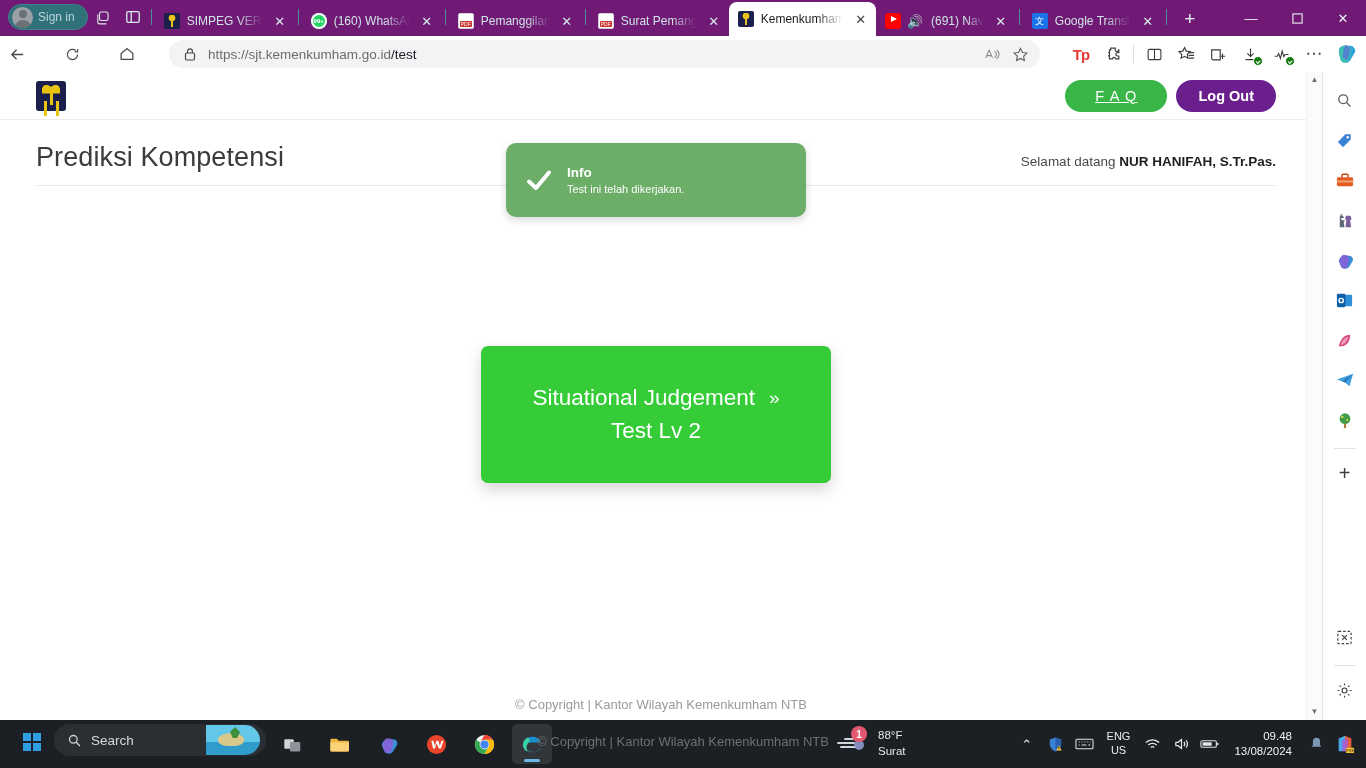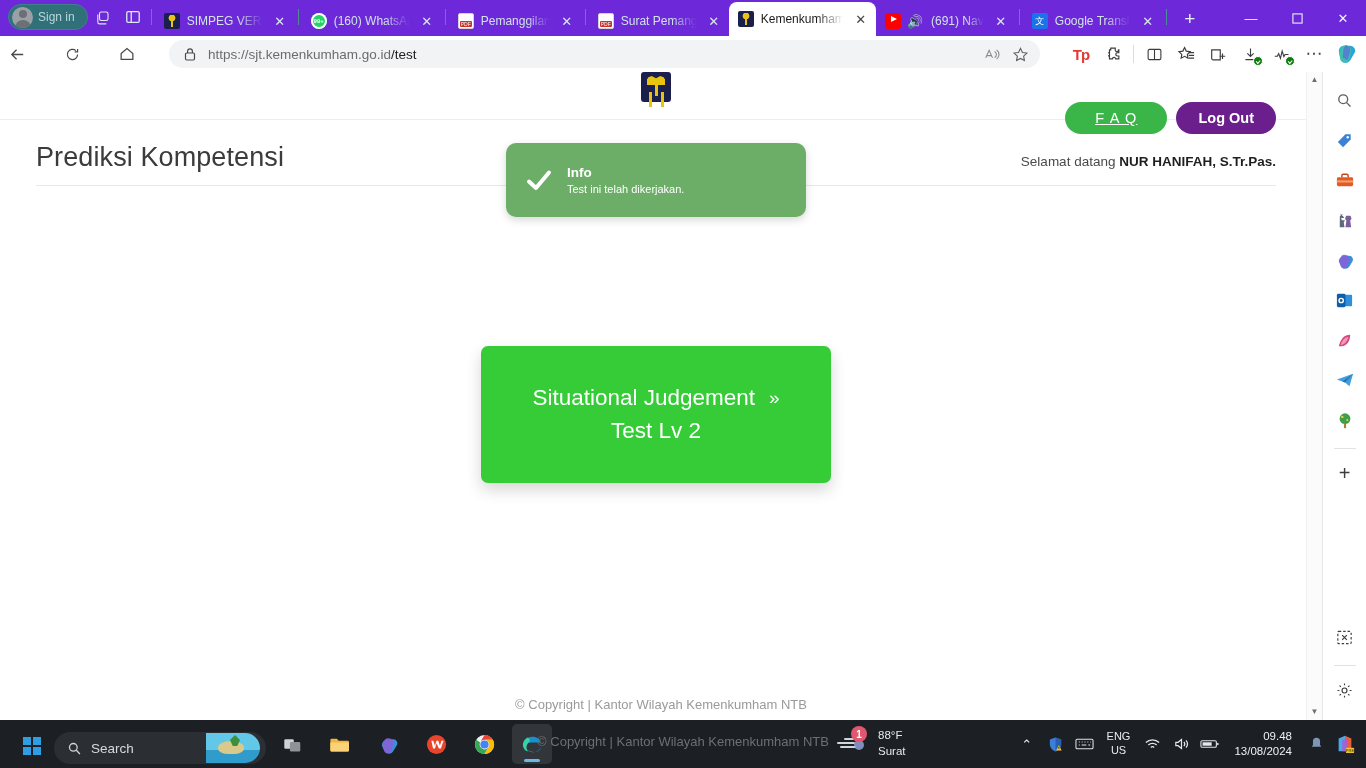--- a/index.html
+++ b/index.html
@@ -3,21 +3,21 @@
 <meta charset="utf-8">
 <style>
   * { box-sizing: border-box; margin: 0; padding: 0; }
   html, body {
     width: 1366px; height: 768px; overflow: hidden;
     font-family: "Liberation Sans", sans-serif;
     background: #ffffff;
   }
 
   
-  .browser { position: absolute; inset: 0; background: #6d28d9; }
+  .browser { position: absolute; inset: 0; background: #701a75; }
 
   
   .tabstrip {
     position: absolute; left: 0; top: 0; width: 1366px; height: 36px;
     display: flex; align-items: flex-end;
   }
   .signin-pill {
     margin-left: 8px; margin-bottom: 6px;
     height: 26px; display: flex; align-items: center; gap: 5px;
     padding: 0 12px 0 3px;
@@ -157,21 +157,20 @@
 
   
   .viewport {
     position: absolute; left: 0; top: 72px; width: 1322px; height: 648px;
     background: #ffffff; overflow: hidden;
   }
   .site-header {
     height: 48px; border-bottom: 1px solid #eeeeee;
     display: flex; align-items: center; padding: 0 46px 0 36px;
     position: relative;
-    flex-direction: column;
   }
   .site-logo {
     width: 30px; height: 30px; background: #1a1f4b; border-radius: 3px;
     position: relative; flex: none;
   }
   .site-logo::before {
     content: ""; position: absolute; left: 5px; top: 4px; width: 20px; height: 9px;
     background:
       radial-gradient(circle at 10px 6px, #e9c40f 9px, transparent 9.5px);
     clip-path: polygon(0 55%, 10% 18%, 28% 0, 50% 26%, 72% 0, 90% 18%, 100% 55%, 100% 100%, 0 100%);
@@ -258,21 +257,21 @@
     font-size: 16px; position: relative; border-radius: 6px;
   }
   .eb-sep { width: 22px; height: 1px; background: #e2e2e2; margin: 4px 0 8px; }
   .eb-spacer { flex: 1; }
 
   
   .taskbar {
     position: absolute; left: 0; bottom: 0; width: 1366px; height: 48px;
     background: #1c1f23; display: flex; align-items: center;
   }
-  .tb-left { display: flex; align-items: flex-end; gap: 4px; margin-left: 14px; }
+  .tb-left { display: flex; align-items: flex-start; gap: 4px; margin-left: 14px; }
   .start-ic { width: 36px; height: 36px; display: flex; align-items: center; justify-content: center; }
   .start-glyph {
     width: 18px; height: 18px;
     display: grid; grid-template-columns: 8px 8px; grid-template-rows: 8px 8px; gap: 2px;
   }
   .start-glyph i { background: #2f9de4; display: block; }
   .searchbox {
     width: 212px; height: 32px; background: #2b2f34; border-radius: 16px;
     display: flex; align-items: center; gap: 9px; padding: 0 6px 0 13px;
     color: #d7d9dc; font-size: 13.5px; position: relative; overflow: hidden;

